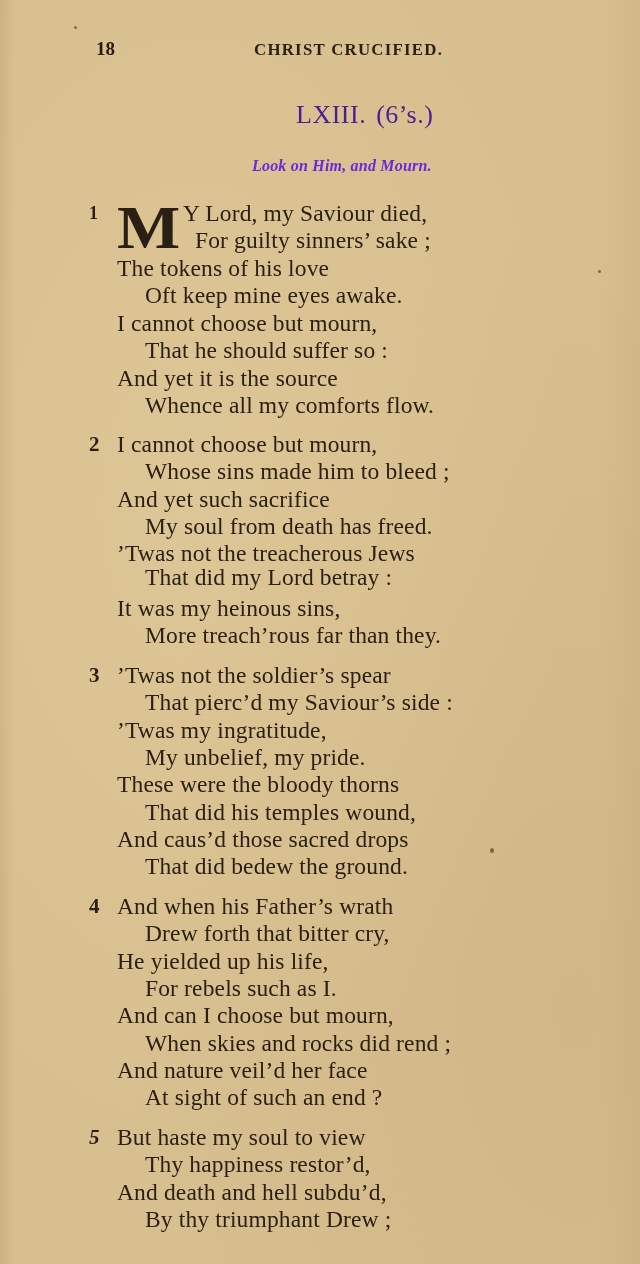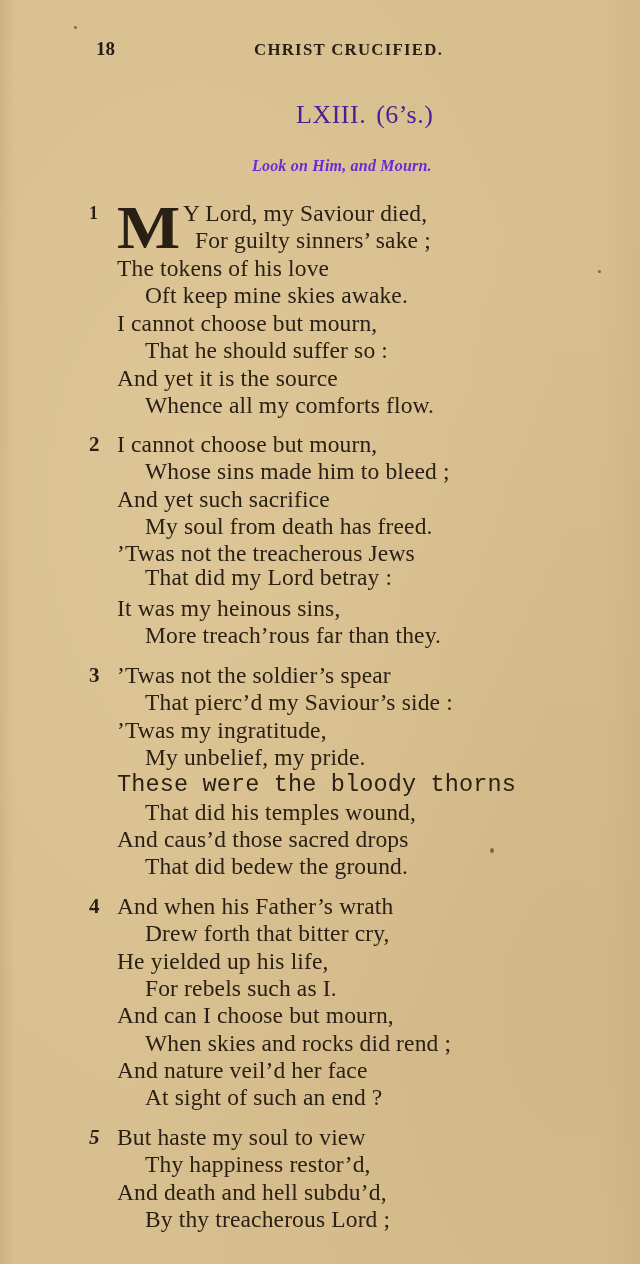--- a/index.html
+++ b/index.html
@@ -166,21 +166,21 @@
     <span>LXIII.</span><span class="meter">(6’s.)</span>
   </div>
   <div class="hymn-subtitle">Look on Him, and Mourn.</div>
 
   <div class="verse" style="top:200px;">
     <span class="verse-number" style="top:0px; font-size:18px;">1</span>
     <span class="dropcap">M</span>
     <div class="line first-rest" style="top:0px;">Y Lord, my Saviour died,</div>
     <div class="line first-second" style="top:27px;">For guilty sinners’ sake ;</div>
     <div class="line l0" style="top:55px;">The tokens of his love</div>
-    <div class="line l1" style="top:82px;">Oft keep mine skies awake.</div>
+    <div class="line l1" style="top:82px;">Oft keep mine eyes awake.</div>
     <div class="line l0" style="top:110px;">I cannot choose but mourn,</div>
     <div class="line l1" style="top:137px;">That he should suffer so :</div>
     <div class="line l0" style="top:165px;">And yet it is the source</div>
     <div class="line l1" style="top:192px;">Whence all my comforts flow.</div>
   </div>
 
   <div class="verse" style="top:431px;">
     <span class="verse-number" style="top:0px;">2</span>
     <div class="line l0" style="top:0px;">I cannot choose but mourn,</div>
     <div class="line l1" style="top:27px;">Whose sins made him to bleed ;</div>
@@ -191,21 +191,21 @@
     <div class="line l0" style="top:164px;">It was my heinous sins,</div>
     <div class="line l1" style="top:191px;">More treach’rous far than they.</div>
   </div>
 
   <div class="verse" style="top:662px;">
     <span class="verse-number" style="top:0px;">3</span>
     <div class="line l0" style="top:0px;">’Twas not the soldier’s spear</div>
     <div class="line l1" style="top:27px;">That pierc’d my Saviour’s side :</div>
     <div class="line l0" style="top:55px;">’Twas my ingratitude,</div>
     <div class="line l1" style="top:82px;">My unbelief, my pride.</div>
-    <div class="line l0" style="top:109px;font-family:Liberation Mono, monospace;">These were the bloody thorns</div>
+    <div class="line l0" style="top:109px;">These were the bloody thorns</div>
     <div class="line l1" style="top:137px;">That did his temples wound,</div>
     <div class="line l0" style="top:164px;">And caus’d those sacred drops</div>
     <div class="line l1" style="top:191px;">That did bedew the ground.</div>
   </div>
 
   <div class="verse" style="top:893px;">
     <span class="verse-number" style="top:0px;">4</span>
     <div class="line l0" style="top:0px;">And when his Father’s wrath</div>
     <div class="line l1" style="top:27px;">Drew forth that bitter cry,</div>
     <div class="line l0" style="top:55px;">He yielded up his life,</div>
@@ -214,16 +214,16 @@
     <div class="line l1" style="top:137px;">When skies and rocks did rend ;</div>
     <div class="line l0" style="top:164px;">And nature veil’d her face</div>
     <div class="line l1" style="top:191px;">At sight of such an end ?</div>
   </div>
 
   <div class="verse" style="top:1124px;">
     <span class="verse-number" style="top:0px; font-style:italic;">5</span>
     <div class="line l0" style="top:0px;">But haste my soul to view</div>
     <div class="line l1" style="top:27px;">Thy happiness restor’d,</div>
     <div class="line l0" style="top:55px;">And death and hell subdu’d,</div>
-    <div class="line l1" style="top:82px;">By thy treacherous Lord ;</div>
+    <div class="line l1" style="top:82px;">By thy triumphant Drew ;</div>
   </div>
 
 </div>
 
 </body></html>

